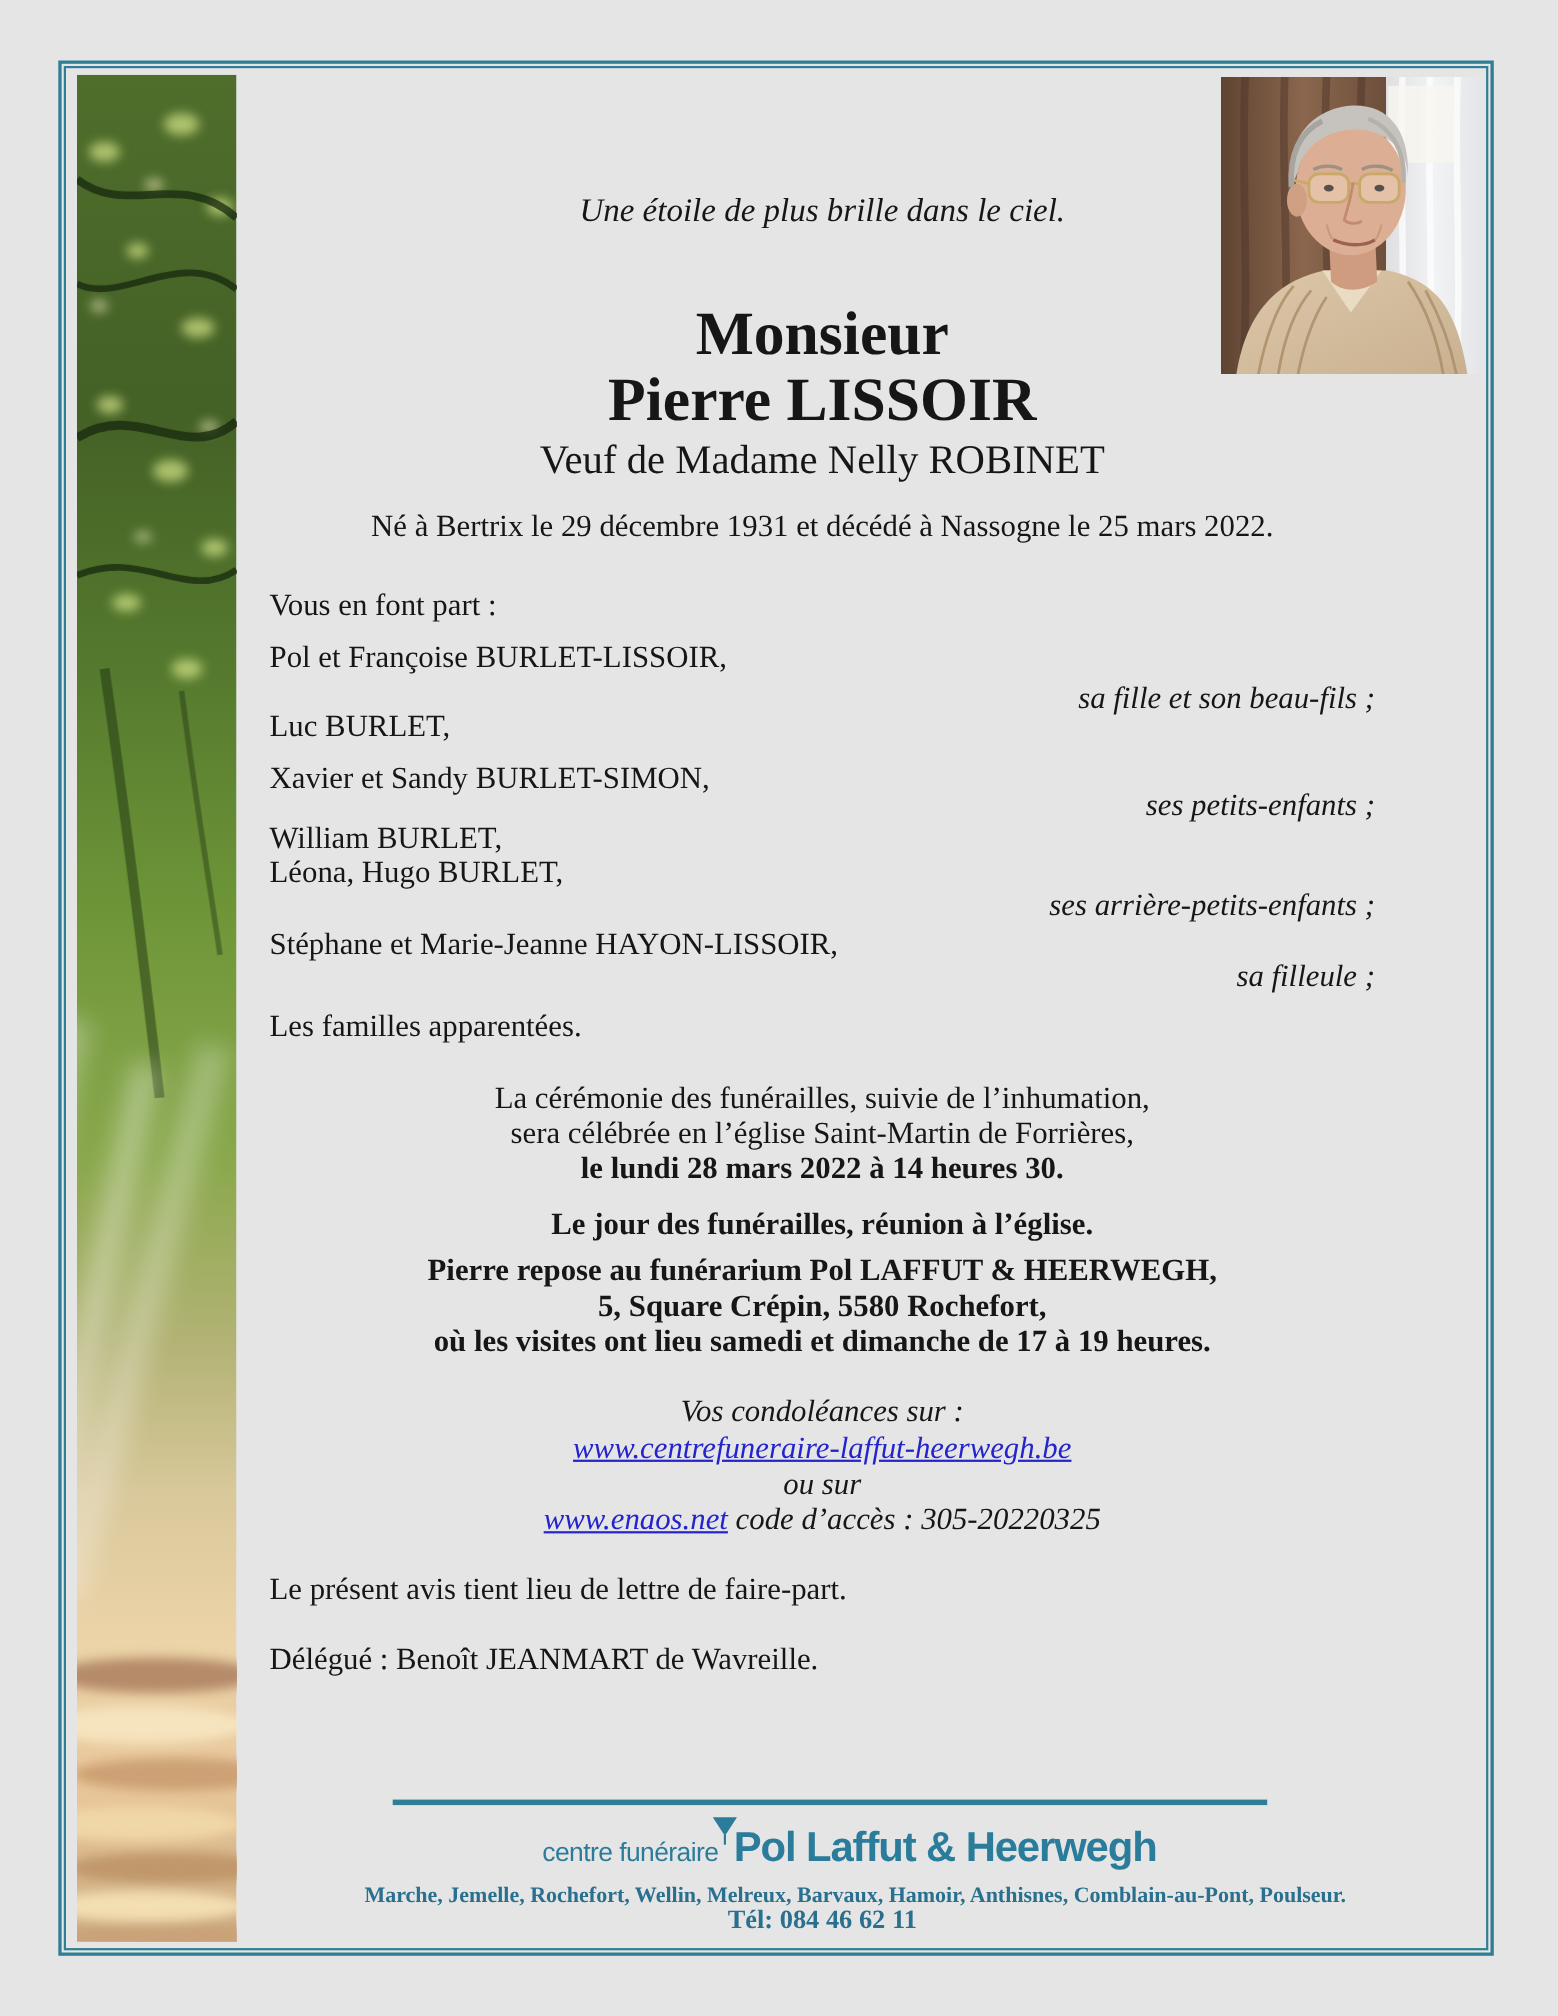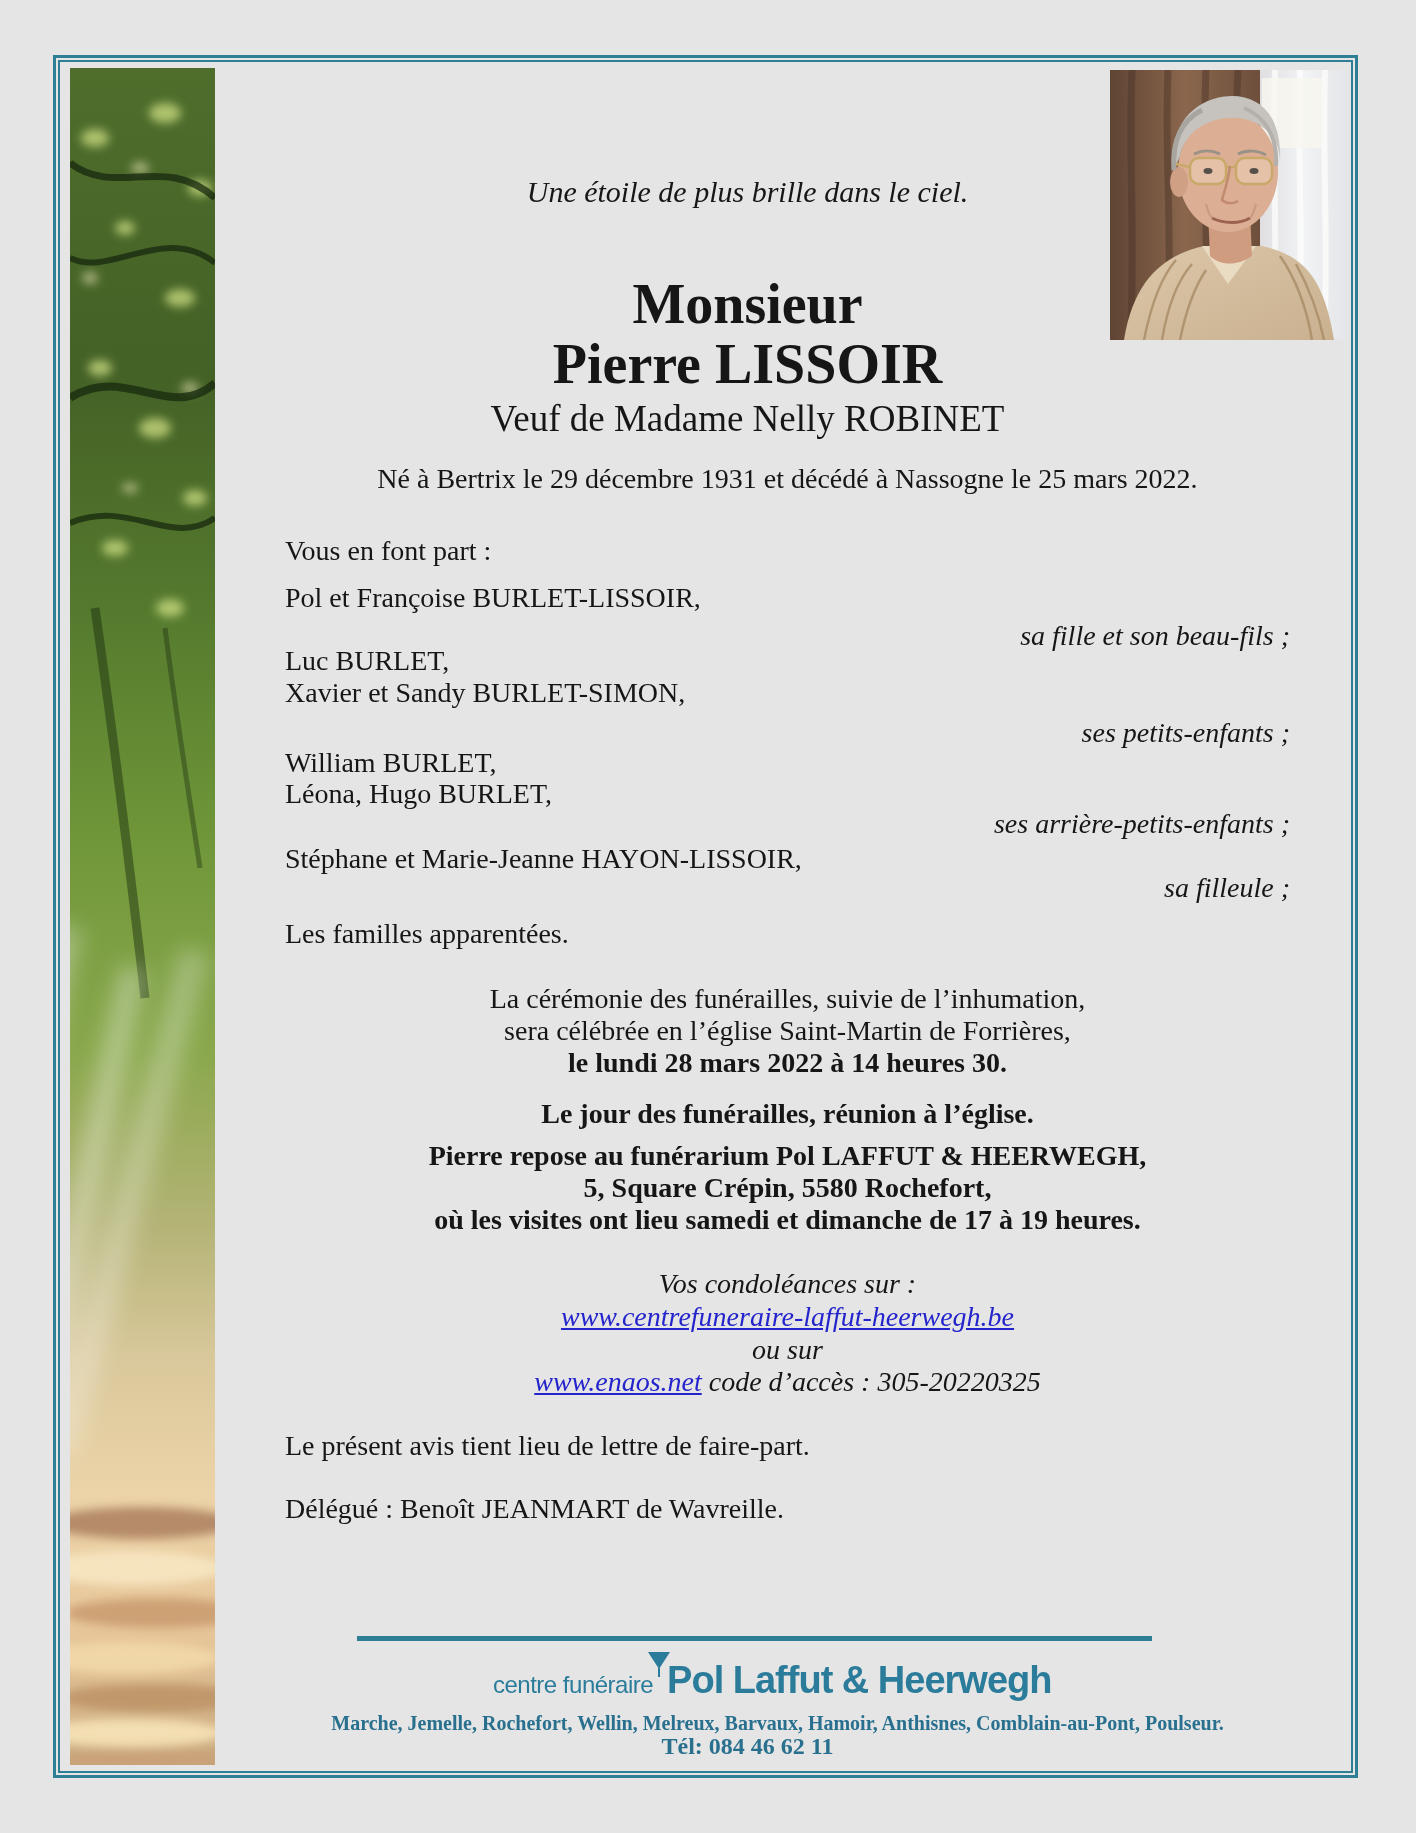--- a/index.html
+++ b/index.html
@@ -12,21 +12,21 @@
   
   .strip{position:absolute;left:70px;top:68px;width:145px;height:1697px;}
   .strip svg{display:block;width:100%;height:100%;}
   .photo{position:absolute;left:1110px;top:70px;width:238px;height:270px;}
   .photo svg{display:block;width:100%;height:100%;}
   
   .t{position:absolute;line-height:1.15;white-space:pre;}
   .c{left:245px;width:1005px;text-align:center;}
   .r{left:245px;width:1005px;text-align:right;font-style:italic;}
   .l{left:245px;text-align:left;}
-  .body{font-size:28px;margin-left:40px;}
+  .body{font-size:28px;}
   .quote{font-size:30px;font-style:italic;}
   .title{font-size:56px;font-weight:bold;}
   .subtitle{font-size:37px;}
   .bold{font-weight:bold;}
   .ital{font-style:italic;}
   .link{color:#2424cc;text-decoration:underline;font-style:italic;cursor:pointer;}
   
   .sep{position:absolute;left:357px;top:1636px;width:795px;height:5px;background:#2e7f95;}
   .brandrow{position:absolute;left:493px;top:1659px;white-space:nowrap;color:#2b7c9b;
             font-family:"Liberation Sans",sans-serif;}
@@ -192,21 +192,21 @@
   <div class="t c title" style="top:332px">Pierre LISSOIR</div>
   <div class="t c subtitle" style="top:398px">Veuf de Madame Nelly ROBINET</div>
   <div class="t c body" style="top:463px">Né à Bertrix le 29 décembre 1931 et décédé à Nassogne le 25 mars 2022.</div>
 
   <div class="t l body" style="top:535px">Vous en font part :</div>
 
   <div class="t l body" style="top:582px">Pol et Françoise BURLET-LISSOIR,</div>
   <div class="t r body" style="top:620px">sa fille et son beau-fils ;</div>
 
   <div class="t l body" style="top:645px">Luc BURLET,</div>
-  <div class="t l body" style="top:677px">Xavier et Sandy BURLET-SIMON,</div>
+  <div class="t l body" style="top:692px">Xavier et Sandy BURLET-SIMON,</div>
   <div class="t r body" style="top:717px">ses petits-enfants ;</div>
 
   <div class="t l body" style="top:747px">William BURLET,</div>
   <div class="t l body" style="top:778px">Léona, Hugo BURLET,</div>
   <div class="t r body" style="top:808px">ses arrière-petits-enfants ;</div>
 
   <div class="t l body" style="top:843px">Stéphane et Marie-Jeanne HAYON-LISSOIR,</div>
   <div class="t r body" style="top:872px">sa filleule ;</div>
 
   <div class="t l body" style="top:918px">Les familles apparentées.</div>

